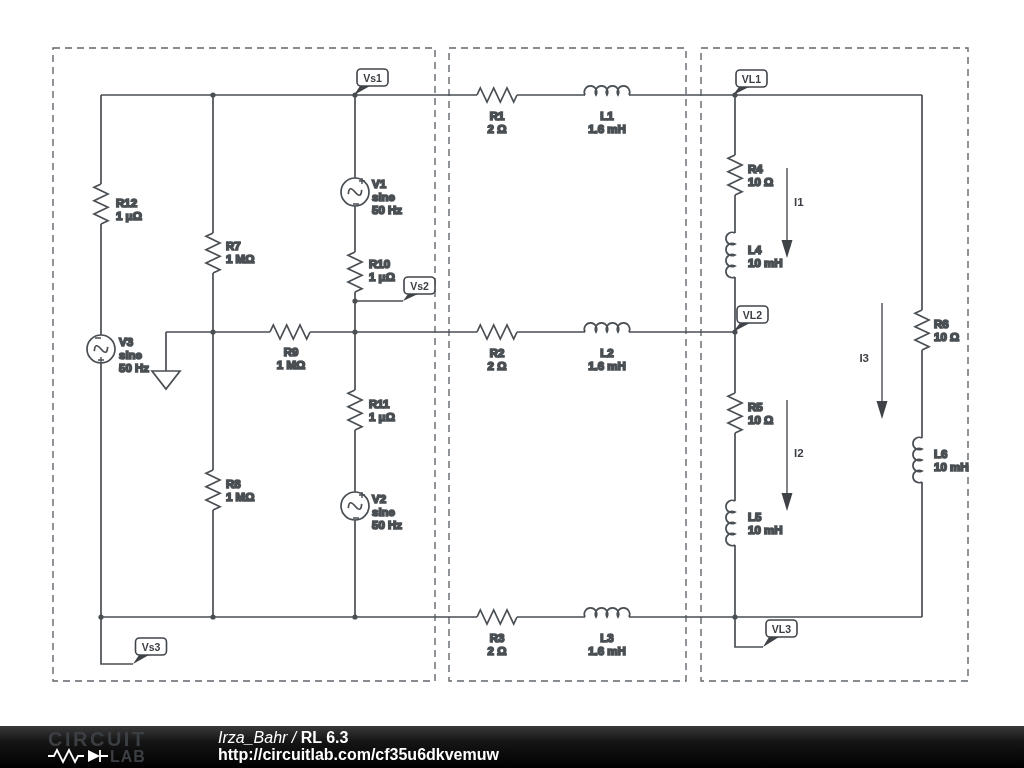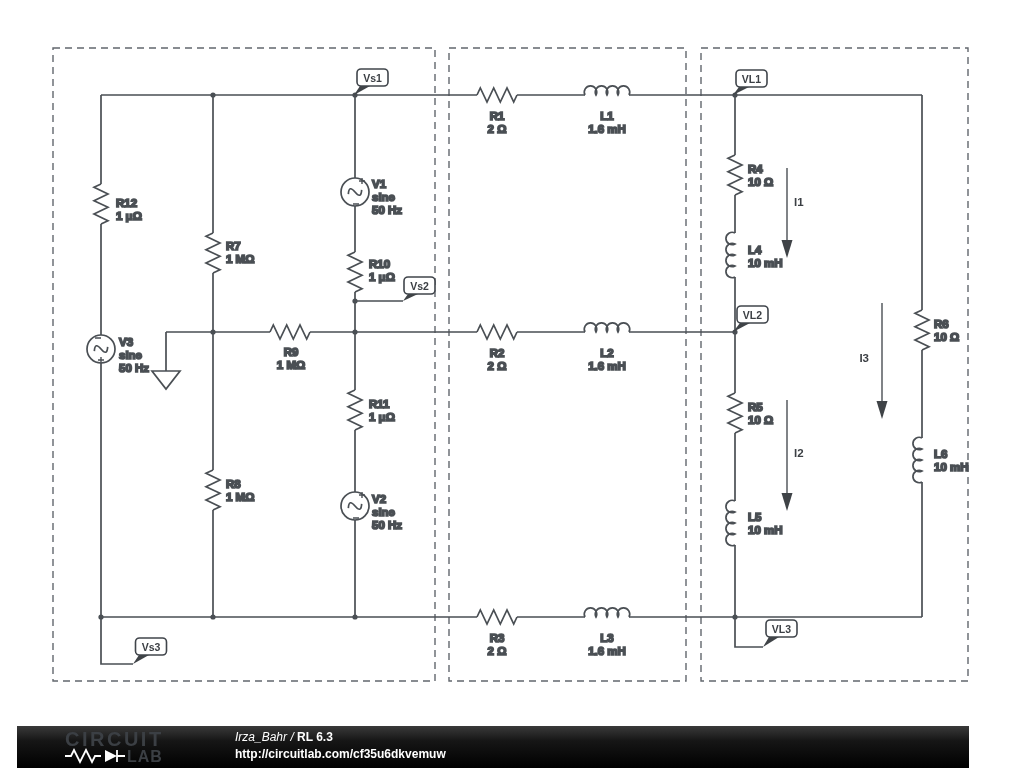--- a/index.html
+++ b/index.html
@@ -12,24 +12,24 @@
   .end{text-anchor:end;}
   .wire{fill:none;stroke:#4a4f54;stroke-width:1.7;}
   .thin{fill:none;stroke:#4a4f54;stroke-width:1.4;}
   .comp{fill:none;stroke:#4a4f54;stroke-width:1.7;}
   .dash{fill:none;stroke:#62676d;stroke-width:1.4;stroke-dasharray:7 5;}
   .dot{fill:#4a4f54;stroke:none;}
   .head{fill:#3f4347;stroke:none;}
   .flag-box{fill:#fff;stroke:#40454b;stroke-width:1.6;}
   .gndfill{fill:#fff;stroke:#4a4f54;stroke-width:1.7;}
   
-  #footer{position:absolute;left:17px;top:726px;width:952px;height:42px;
+  #footer{position:absolute;left:0;top:726px;width:1024px;height:42px;
           background:linear-gradient(180deg,#3a3a3a 0%,#161616 35%,#000 100%);}
   #logo{position:absolute;left:44px;top:4px;}
-  #title-block{position:absolute;left:218px;top:3px;color:#fff;font-size:12px;line-height:17px;}
+  #title-block{position:absolute;left:218px;top:3px;color:#fff;font-size:16px;line-height:17px;}
   #title-block .author{font-style:italic;font-weight:normal;}
   #title-block .divider{font-style:italic;font-weight:normal;}
   #title-block .proj{font-weight:bold;}
   #title-block .url{font-weight:bold;}
 </style>
 </head>
 <body>
 
 <div id="page">
 

